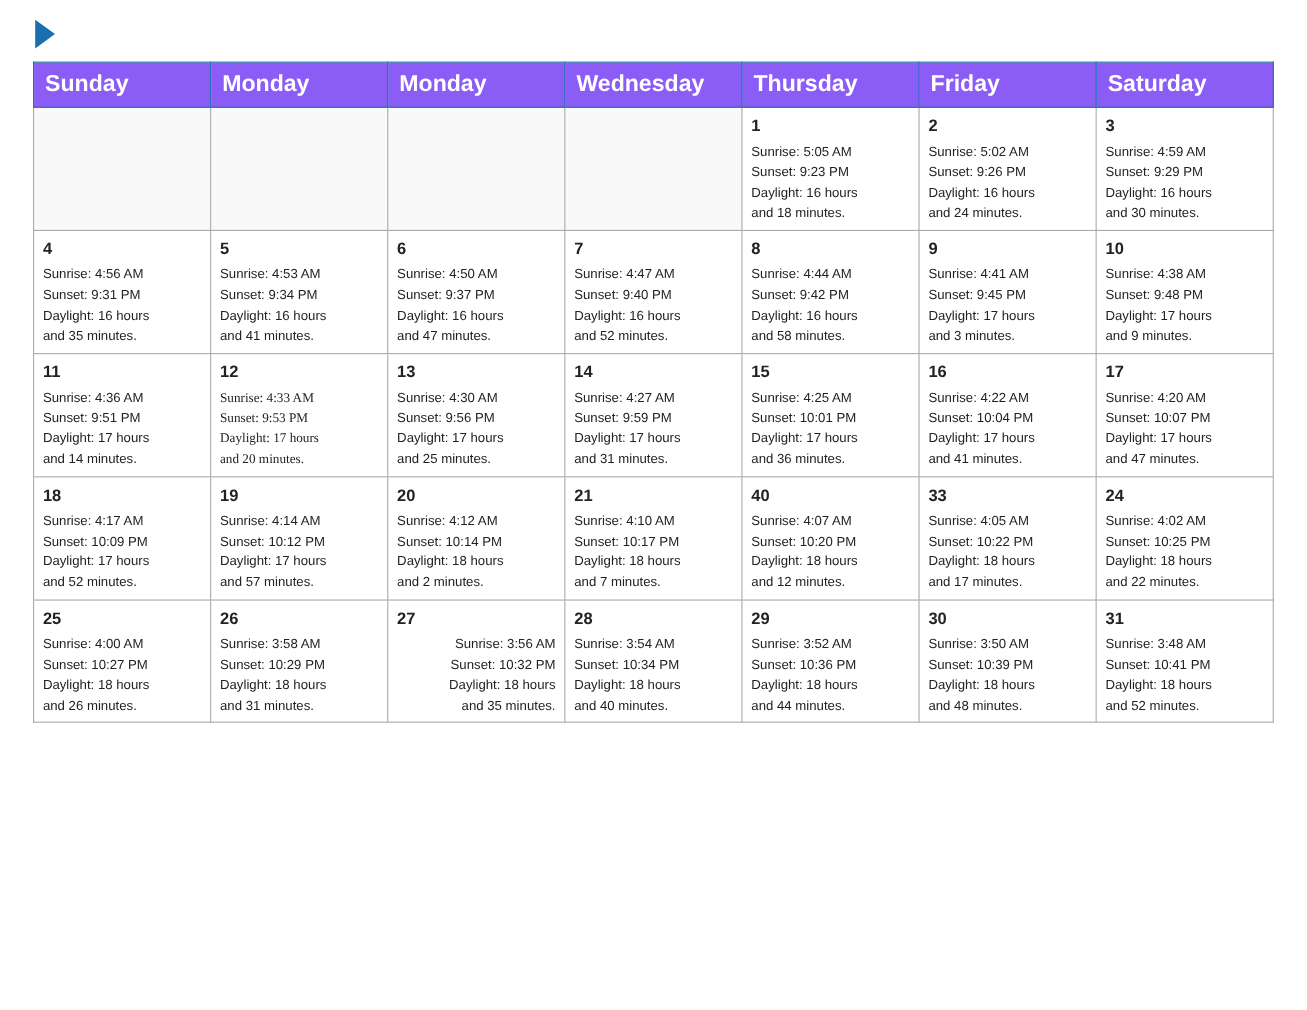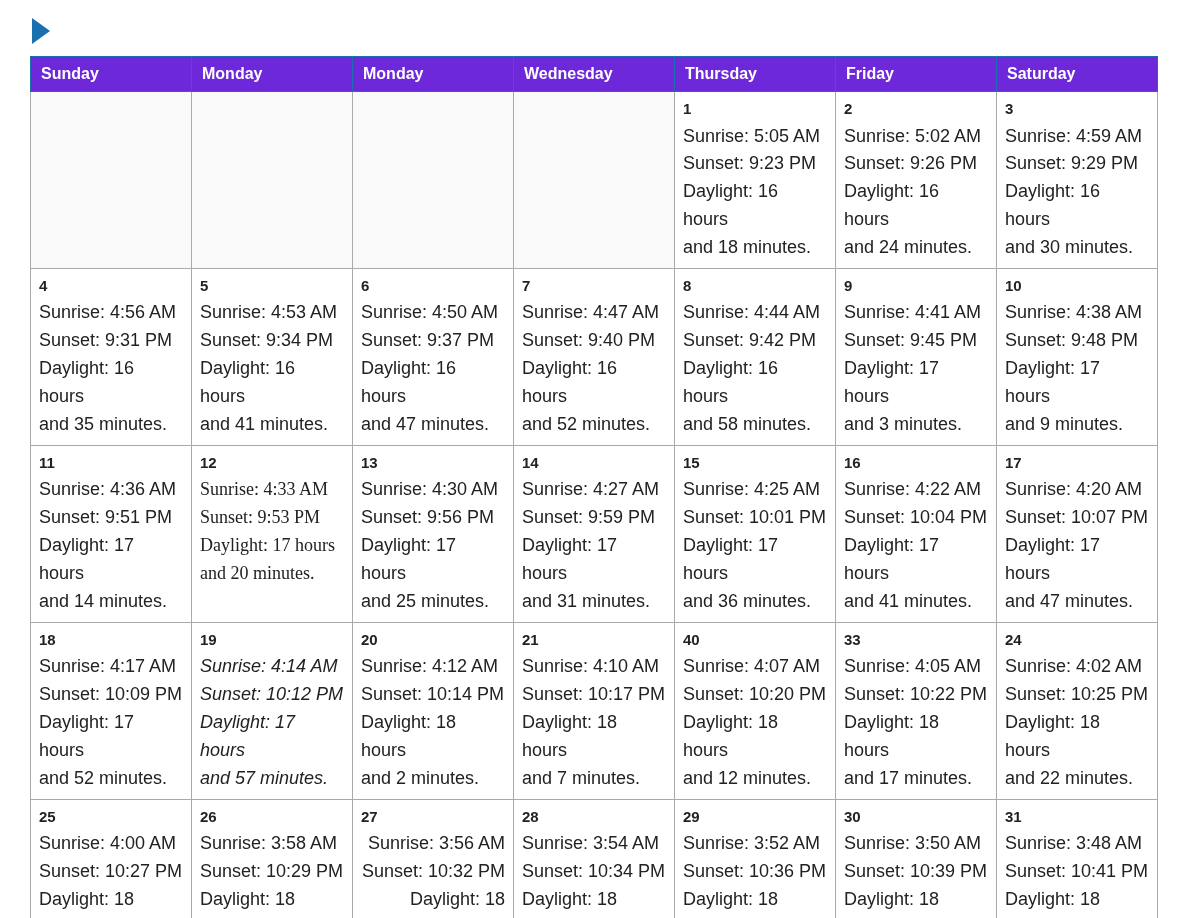--- a/index.html
+++ b/index.html
@@ -39,23 +39,23 @@
       font-size: 20px;
       color: #333;
       margin-top: 4px;
     }
     .calendar {
       width: 100%;
       border-collapse: collapse;
       margin-top: 10px;
     }
     .calendar th {
-      background-color: #6d28d9;
+      background-color: #8b5cf6;
       color: #fff;
-      font-size: 16px;
+      font-size: 21px;
       font-weight: bold;
       padding: 8px 10px;
       text-align: left;
       border: 1px solid #1a6faf;
     }
     .calendar td {
       border: 1px solid #aaa;
       vertical-align: top;
       padding: 6px 8px;
       width: calc(100% / 7);
@@ -68,21 +68,21 @@
       background: #f9f9f9;
     }
     .day-number {
       font-size: 15px;
       font-weight: bold;
       color: #222;
       display: block;
       margin-bottom: 2px;
     }
     .day-info {
-      font-size: 18px;
+      font-size: 12px;
       color: #222;
       line-height: 1.55;
     }
     .logo-wrapper {
       display: flex;
       flex-direction: column;
       align-items: flex-start;
     }
     .logo-line1 {
       display: flex;
@@ -265,21 +265,21 @@
       <tr>
         <td>
           <span class="day-number">18</span>
           <div class="day-info" style="white-space: pre-line;">Sunrise: 4:17 AM
 Sunset: 10:09 PM
 Daylight: 17 hours
 and 52 minutes.</div>
         </td>
         <td>
           <span class="day-number">19</span>
-          <div class="day-info" style="white-space: pre-line; font-style: italic;">Sunrise: 4:14 AM
+          <div class="day-info" style="white-space: pre-line;">Sunrise: 4:14 AM
 Sunset: 10:12 PM
 Daylight: 17 hours
 and 57 minutes.</div>
         </td>
         <td>
           <span class="day-number">20</span>
           <div class="day-info" style="white-space: pre-line;">Sunrise: 4:12 AM
 Sunset: 10:14 PM
 Daylight: 18 hours
 and 2 minutes.</div>

